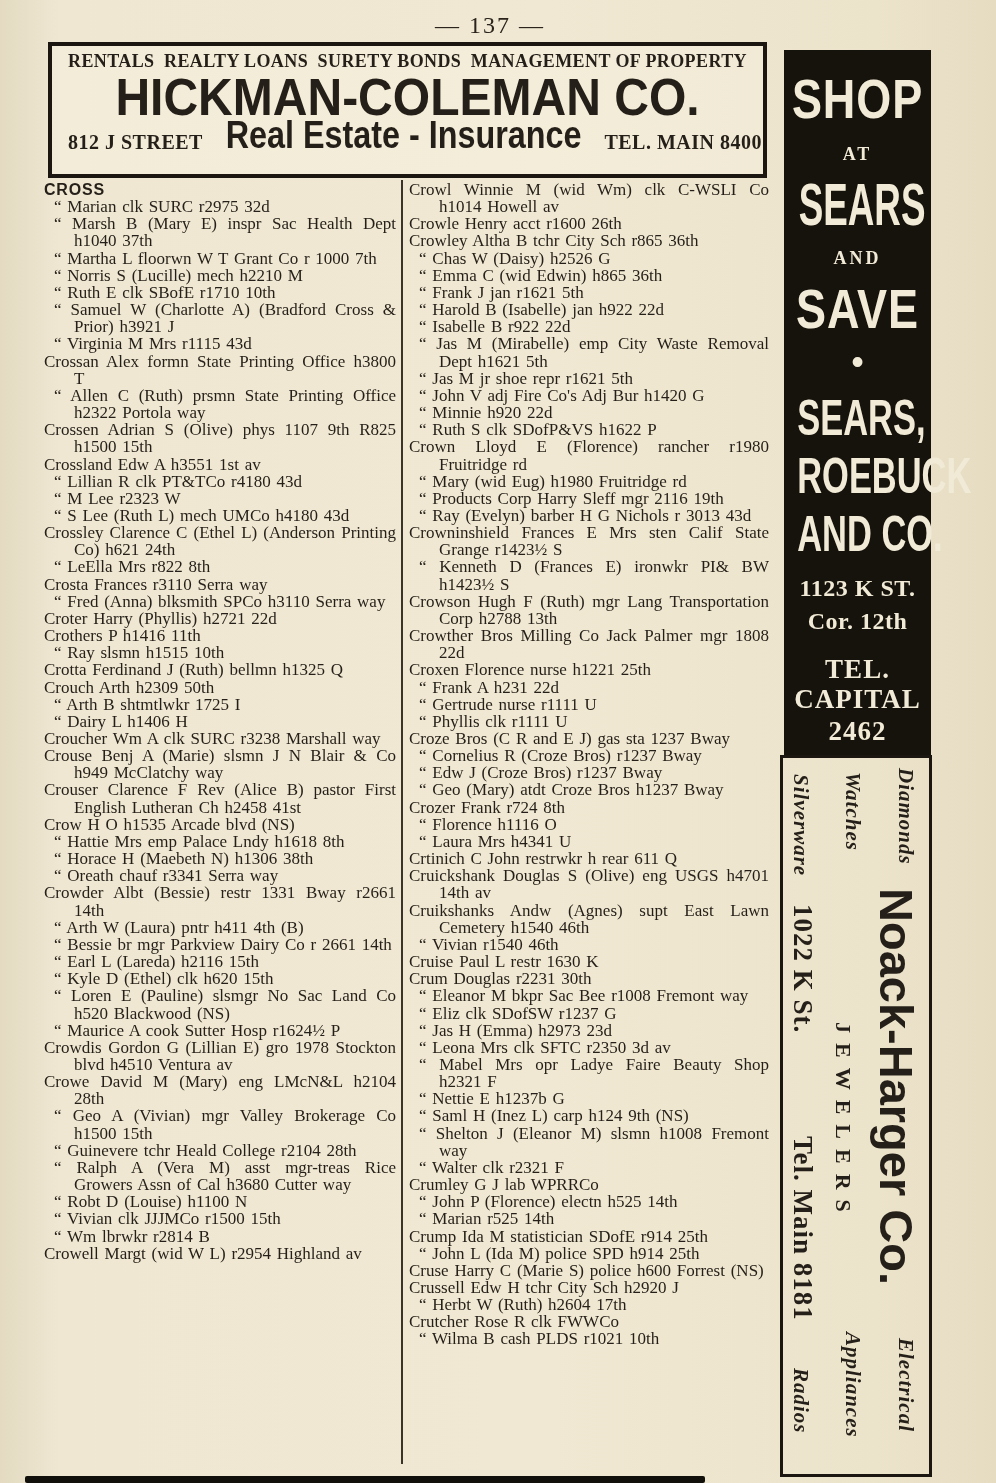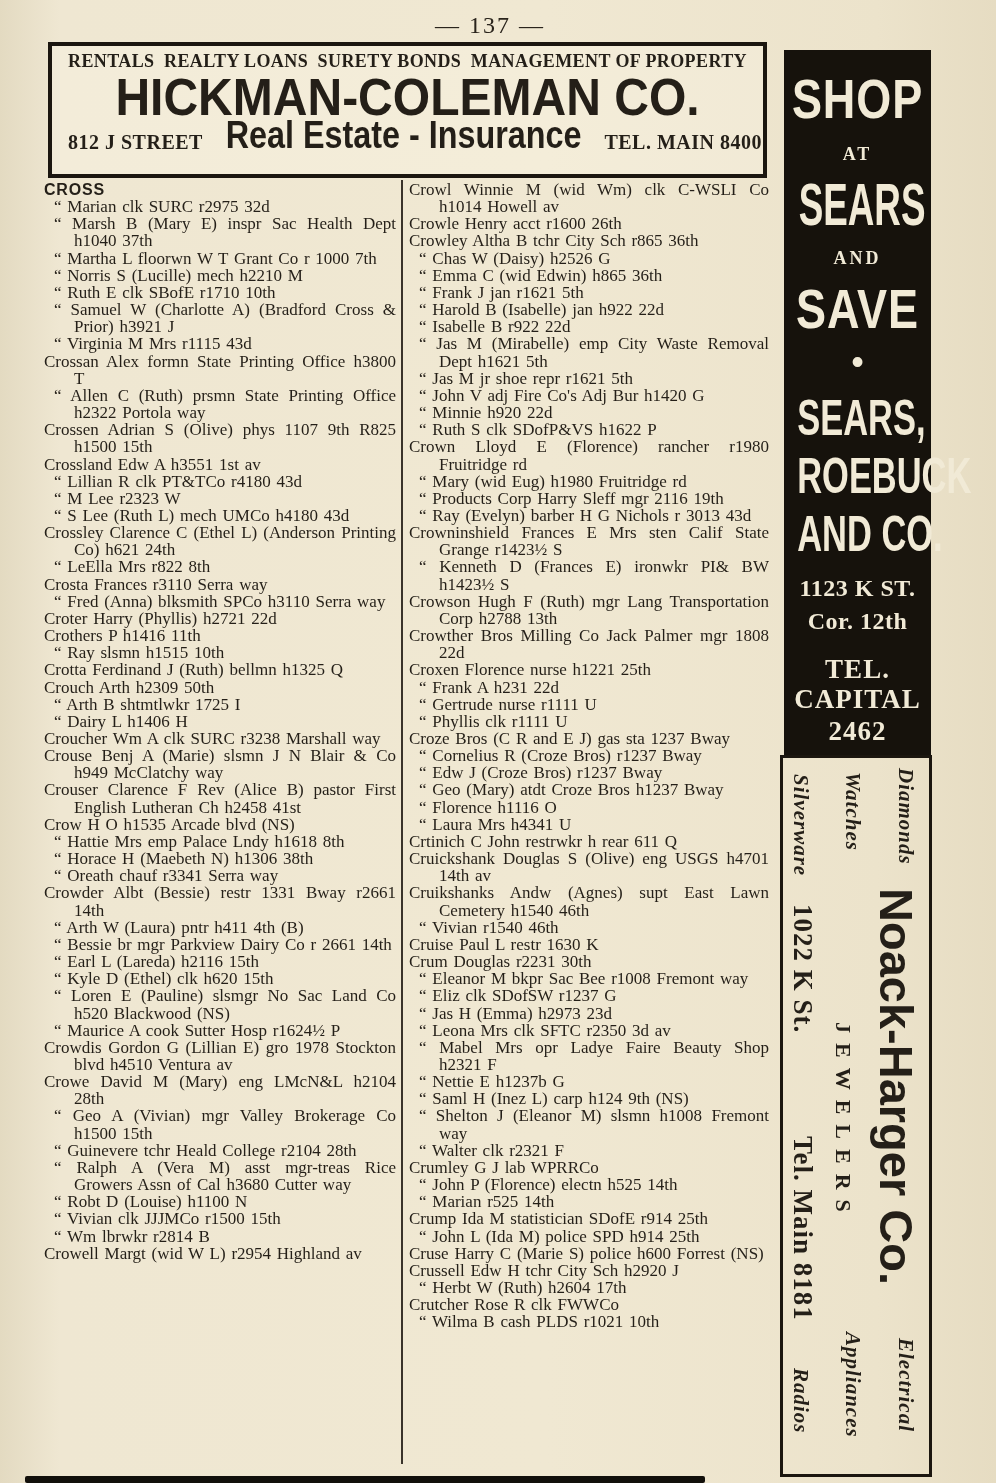--- a/index.html
+++ b/index.html
@@ -161,20 +161,21 @@
       <p class="entry">Crowson Hugh F (Ruth) mgr Lang Transportation Corp h2788 13th</p>
       <p class="entry">Crowther Bros Milling Co Jack Palmer mgr 1808 22d</p>
       <p class="entry">Croxen Florence nurse h1221 25th</p>
       <p class="entry ditto">“ Frank A h231 22d</p>
       <p class="entry ditto">“ Gertrude nurse r1111 U</p>
       <p class="entry ditto">“ Phyllis clk r1111 U</p>
       <p class="entry">Croze Bros (C R and E J) gas sta 1237 Bway</p>
       <p class="entry ditto">“ Cornelius R (Croze Bros) r1237 Bway</p>
       <p class="entry ditto">“ Edw J (Croze Bros) r1237 Bway</p>
       <p class="entry ditto">“ Geo (Mary) atdt Croze Bros h1237 Bway</p>
+      <p class="entry">Crozer Frank r724 8th</p>
       <p class="entry ditto">“ Florence h1116 O</p>
       <p class="entry ditto">“ Laura Mrs h4341 U</p>
       <p class="entry">Crtinich C John restrwkr h rear 611 Q</p>
       <p class="entry">Cruickshank Douglas S (Olive) eng USGS h4701 14th av</p>
       <p class="entry">Cruikshanks Andw (Agnes) supt East Lawn Cemetery h1540 46th</p>
       <p class="entry ditto">“ Vivian r1540 46th</p>
       <p class="entry">Cruise Paul L restr 1630 K</p>
       <p class="entry">Crum Douglas r2231 30th</p>
       <p class="entry ditto">“ Eleanor M bkpr Sac Bee r1008 Fremont way</p>
       <p class="entry ditto">“ Eliz clk SDofSW r1237 G</p>

